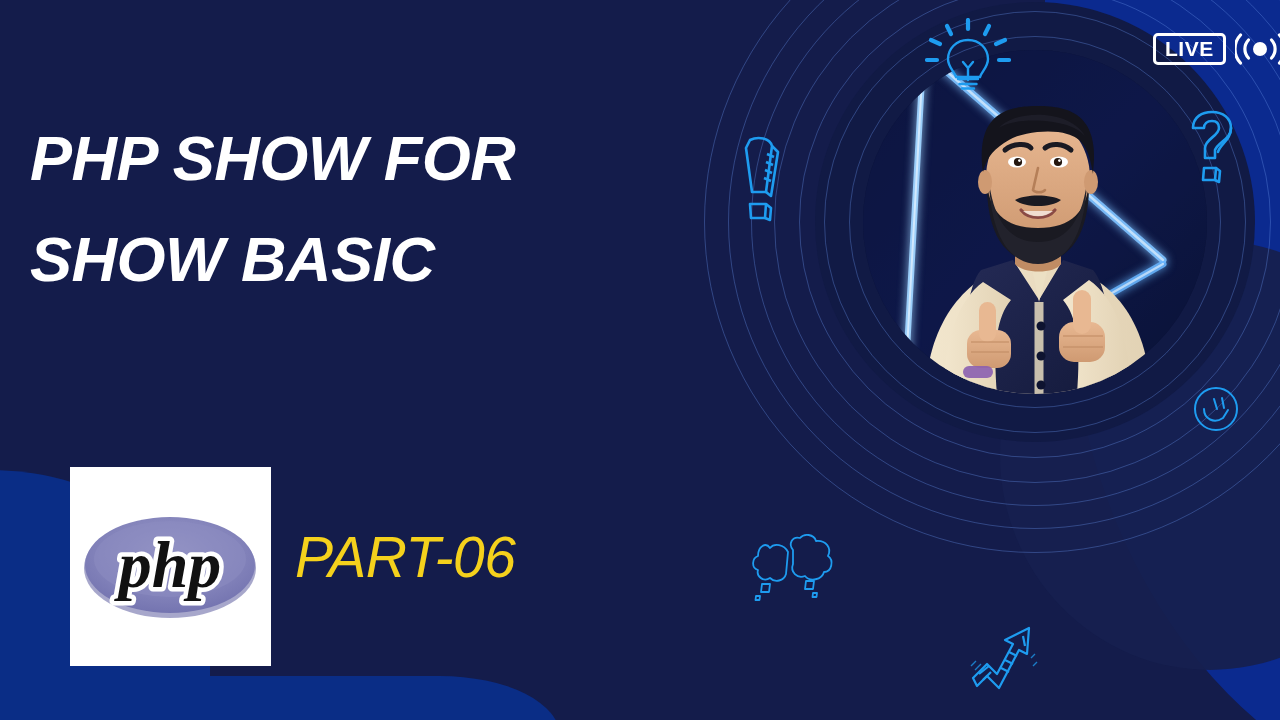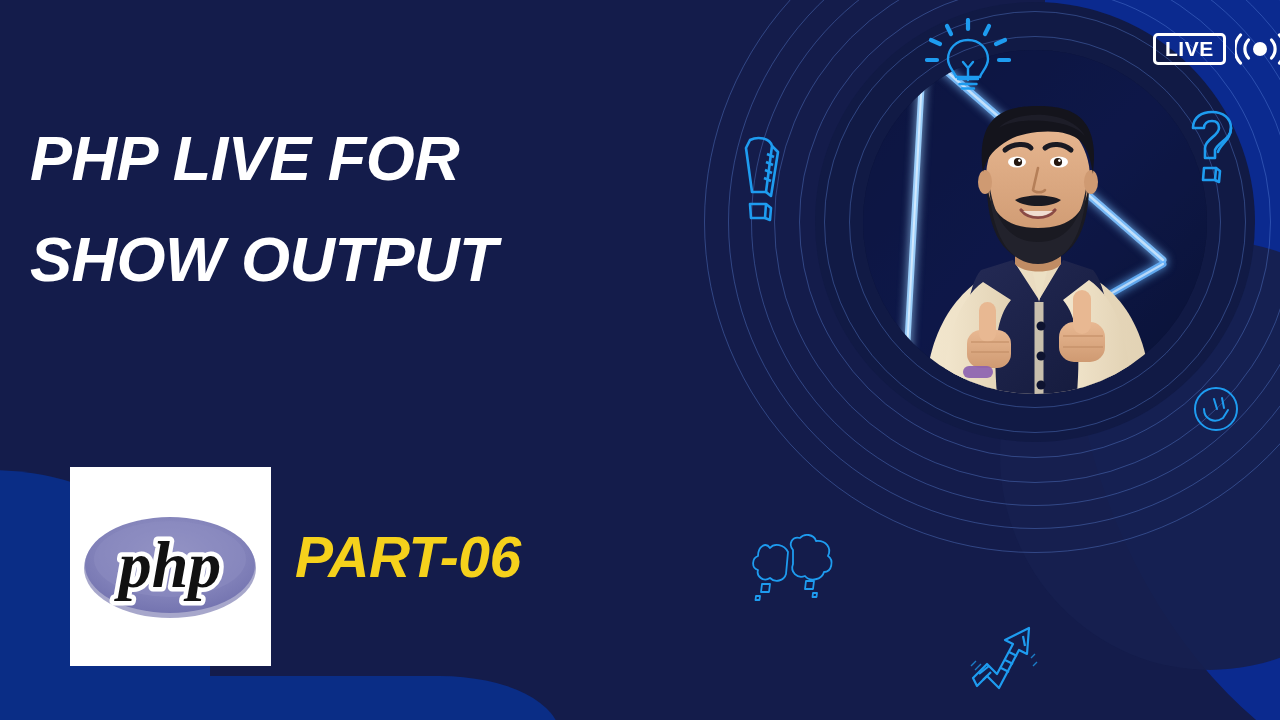--- a/index.html
+++ b/index.html
@@ -142,21 +142,21 @@
     background: #ffffff;
   }
   .php-card svg { display: block; width: 100%; height: 100%; }
 
   
   .part-label {
     position: absolute;
     left: 295px;
     top: 524px;
     font-size: 57px;
-    font-weight: bold;
+    font-weight: normal;
     font-style: italic;
     color: #f5d11c;
     letter-spacing: -0.5px;
     white-space: nowrap;
   }
 
   
   .live-badge {
     position: absolute;
     left: 1129px;
@@ -315,22 +315,22 @@
       </g>
 
       <rect x="100" y="316" width="30" height="12" rx="6" fill="#8b5fb0" opacity=".9"></rect>
 
       <path d="M0 0 H344 V344 H0 Z" fill="none"></path>
       <ellipse cx="172" cy="172" rx="172" ry="172" fill="none" stroke="#0b1335" stroke-width="0"></ellipse>
     </svg>
   </div>
 
   <div class="headline">
-    <div class="line">PHP LIVE FOR</div>
-    <div class="line hl-yellow">SHOW OUTPUT</div>
+    <div class="line">PHP SHOW FOR</div>
+    <div class="line hl-yellow">SHOW BASIC</div>
   </div>
 
   <div class="php-card">
     <svg viewBox="0 0 201 199">
       <defs>
         <radialGradient id="phpEll" cx="50%" cy="38%" r="72%">
           <stop offset="0%" stop-color="#9a9ac8"></stop>
           <stop offset="62%" stop-color="#8181b9"></stop>
           <stop offset="100%" stop-color="#6d6dab"></stop>
         </radialGradient>

